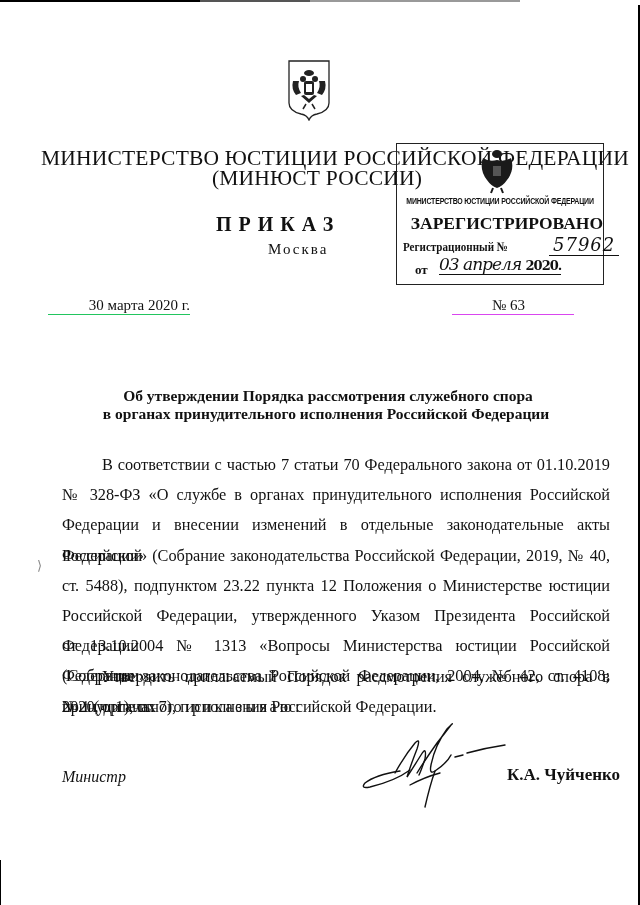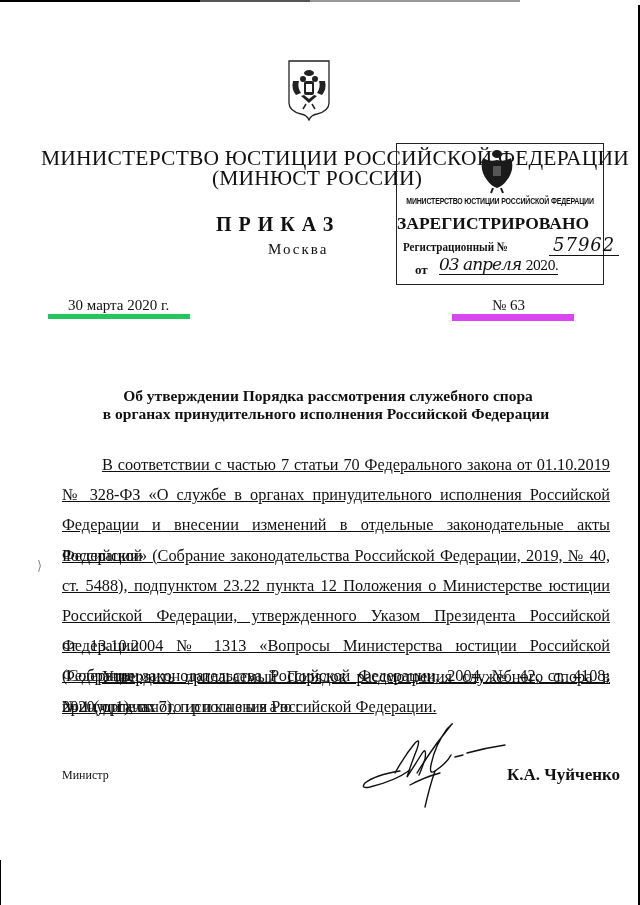--- a/index.html
+++ b/index.html
@@ -13,46 +13,46 @@
   .emblem { left: 287px; top: 59px; width: 44px; height: 62px; }
   .ministry { left: 0; width: 640px; text-align: center; font-size: 21.5px; letter-spacing: 0.2px; }
   .ministry.l1 { top: 146px; left: 15px; }
   .ministry.l2 { top: 166px; left: -3px; }
   .order-title { left: 216px; top: 203px; font-size: 20px; font-weight: bold; letter-spacing: 7px; margin-top: 10px; }
   .city { left: 268px; top: 241px; font-size: 15px; letter-spacing: 2px; font-family: Liberation Serif, serif; }
 
   .stamp { left: 396px; top: 143px; width: 206px; height: 140px; border: 1.5px solid #222; background: transparent; }
   .stamp-emblem { position: absolute; left: 80px; top: 0px; width: 40px; height: 50px; }
   .stamp-ministry { position: absolute; left: 0; width: 206px; text-align: center; top: 53px; font-family: "Liberation Sans", sans-serif; font-size: 7px; font-weight: bold; letter-spacing: -0.2px; transform: scaleY(1.2); }
-  .stamp-registered { position: absolute; left: 0; width: 206px; text-align: left; top: 69px; font-size: 17.5px; font-weight: bold; }
+  .stamp-registered { position: absolute; left: 0; width: 206px; text-align: right; top: 69px; font-size: 17.5px; font-weight: bold; }
   .stamp-regno-row { position: absolute; left: 6px; top: 95px; font-size: 13px; font-weight: bold; transform: scaleX(0.85); transform-origin: left; }
   .stamp-regno-value { position: absolute; left: 152px; top: 90px; font-family: "DejaVu Serif", serif; font-style: italic; font-size: 18px; border-bottom: 1.3px solid #111; padding: 0 4px; letter-spacing: 1px; }
   .stamp-date-row { position: absolute; left: 18px; top: 118px; font-size: 13px; font-weight: bold; }
   .stamp-date-value { position: absolute; left: 42px; top: 110px; font-family: "DejaVu Serif", serif; font-style: italic; font-size: 17px; border-bottom: 1.3px solid #111; letter-spacing: -1px; }
 
-  .date-line { left: 48px; top: 297px; width: 142px; border-bottom: 5px solid #22c55e; font-size: 15px; }
+  .date-line { left: 48px; top: 297px; width: 142px; border-bottom: 1px solid #22c55e; font-size: 15px; text-align: right; }
   .date-line span { padding-left: 20px; }
-  .num-line { left: 452px; top: 297px; width: 122px; border-bottom: 7px solid #d946ef; font-size: 15px; }
+  .num-line { left: 452px; top: 297px; width: 122px; border-bottom: 1px solid #d946ef; font-size: 15px; }
   .num-line span { padding-left: 40px; }
 
   .heading { left: 0; width: 640px; text-align: center; font-size: 15.5px; font-weight: bold; }
   .heading.l1 { top: 387px; left: 8px; }
   .heading.l2 { top: 405px; left: 6px; }
 
   .para { left: 62px; width: 548px; font-size: 16.3px; line-height: 30.2px; text-align: justify; white-space: normal; }
-  .para .line { display: block; text-align: justify; text-align-last: justify; height: 30.2px; text-decoration: underline; }
+  .para .line { display: block; text-align: justify; text-align-last: justify; height: 30.2px; }
   .para .line.last { text-align-last: left; }
   .para .line.indent { padding-left: 40px; }
   .spaced { letter-spacing: 3px; }
   .body-para { top: 450px; }
   .body-para2 { top: 662px; }
 
   .bracket-mark { left: 37px; top: 558px; font-size: 13px; color: #888; }
 
-  .signer-title { left: 62px; top: 768px; font-size: 12px; }
+  .signer-title { left: 62px; top: 768px; font-size: 16px; font-style: italic; }
   .signer-name { left: 507px; top: 765px; font-size: 17px; font-weight: bold; }
   .signature { left: 355px; top: 715px; width: 160px; height: 100px; }
 </style>
 </head>
 <body>
 
 <div class="scan-top"></div>
 <div class="scan-right"></div>
 <div class="scan-left"></div>
 
@@ -83,21 +83,21 @@
       <path d="M6 14 Q2 26 10 36 Q14 42 20 44 Q26 42 30 36 Q38 26 34 14 Q28 18 20 16 Q12 18 6 14 Z"></path>
       <path d="M16 44 L14 49 M24 44 L26 49" stroke="#1a1a1a" stroke-width="2"></path>
     </g>
     <rect x="16" y="22" width="8" height="10" fill="#555"></rect>
   </svg>
   <div class="stamp-ministry">МИНИСТЕРСТВО ЮСТИЦИИ РОССИЙСКОЙ ФЕДЕРАЦИИ</div>
   <div class="stamp-registered">ЗАРЕГИСТРИРОВАНО</div>
   <div class="stamp-regno-row">Регистрационный №</div>
   <div class="stamp-regno-value">57962</div>
   <div class="stamp-date-row">от</div>
-  <div class="stamp-date-value"><span>03 апреля</span>&nbsp;<span style="font-size:13px;font-style:normal;font-weight:normal;">2020.</span></div>
+  <div class="stamp-date-value"><span>03 апреля</span>&nbsp;<span style="font-size:13px;font-style:normal;font-weight:bold;">2020.</span></div>
 </div>
 
 <div class="abs date-line"><span>30 марта 2020 г.</span></div>
 <div class="abs num-line"><span>№ 63</span></div>
 
 <div class="abs heading l1">Об утверждении Порядка рассмотрения служебного спора</div>
 <div class="abs heading l2">в органах принудительного исполнения Российской Федерации</div>
 
 <div class="abs para body-para">
   <span class="line indent">В соответствии с частью 7 статьи 70 Федерального закона от 01.10.2019</span>

